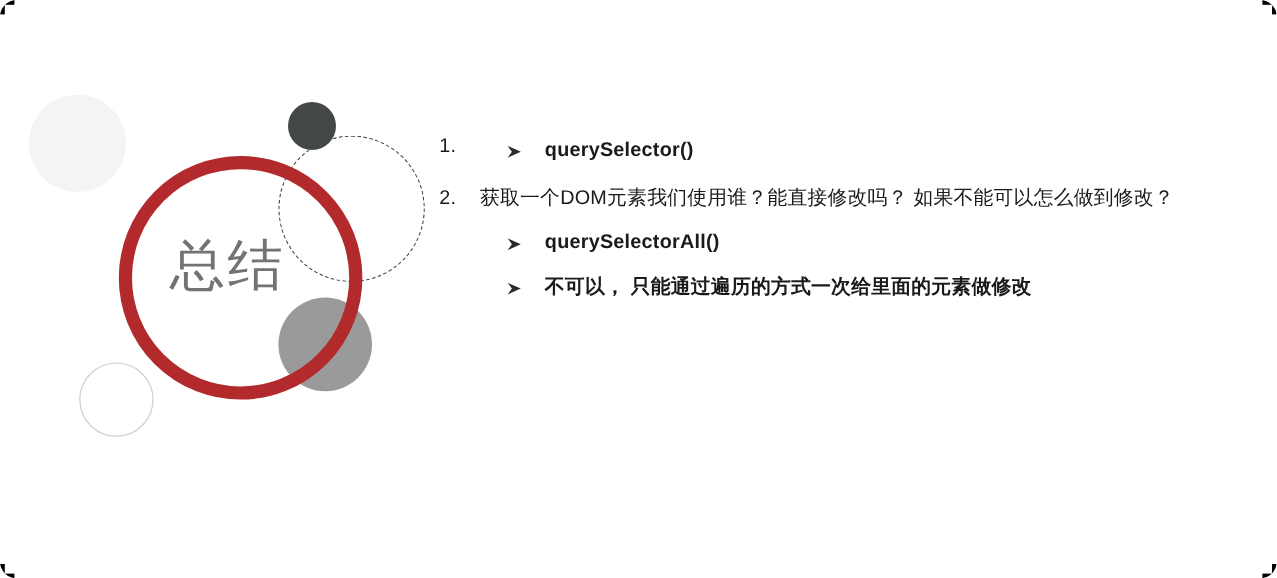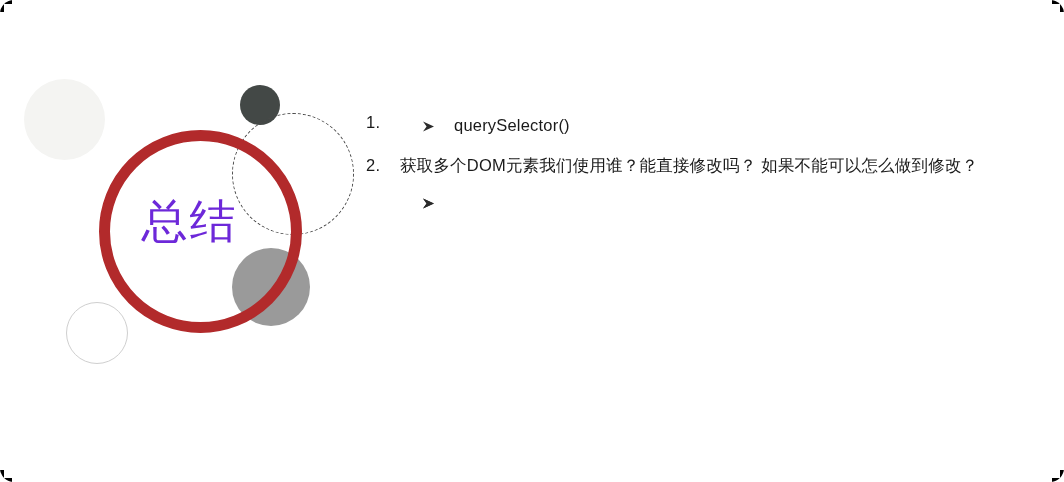--- a/index.html
+++ b/index.html
@@ -95,21 +95,21 @@
   #ring-title {
     position: absolute;
     left: 99px; top: 130px;
     width: 181px; height: 181px;
     display: flex;
     align-items: center;
     justify-content: center;
     z-index: 4;
     font-size: 46px;
     font-weight: 400;
-    color: #6d28d9;
+    color: #737373;
     letter-spacing: 2px;
     line-height: 1;
   }
 
   
   #content {
     position: absolute;
     left: 366px;
     top: 104px;
     width: 670px;
@@ -139,20 +139,21 @@
     width: 26px;
     text-align: left;
     font-size: 16.5px;
     line-height: 31px;
     color: #1a1a1a;
   }
   ul.sub-list {
     list-style: none;
     margin: 3px 0 6px 0;
     padding: 0;
+    font-weight: bold;
   }
   li.sub-item {
     position: relative;
     padding-left: 88px;
     font-size: 16.5px;
     line-height: 37px;
     color: #1a1a1a;
     letter-spacing: 0.2px;
   }
   .sub-marker {
@@ -202,36 +203,38 @@
               </svg>
             </span>
             <span>querySelector()</span>
           </li>
         </ul>
       </li>
 
       <li class="main-item">
         <div class="item-head">
           <span class="item-number">2.</span>
-          <span>获取多个DOM元素我们使用谁？能直接修改吗？ 如果不能可以怎么做到修改？</span>
+          <span>获取一个DOM元素我们使用谁？能直接修改吗？ 如果不能可以怎么做到修改？</span>
         </div>
         <ul class="sub-list">
           <li class="sub-item">
             <span class="sub-marker">
               <svg width="13" height="11" viewBox="0 0 13 11" aria-hidden="true">
                 <path d="M1 0.6 L12 5.5 L1 10.4 L4.6 5.5 Z" fill="#2b2b2b"></path>
               </svg>
             </span>
+            <span>querySelectorAll()</span>
           </li>
           <li class="sub-item">
             <span class="sub-marker">
               <svg width="13" height="11" viewBox="0 0 13 11" aria-hidden="true">
                 <path d="M1 0.6 L12 5.5 L1 10.4 L4.6 5.5 Z" fill="#2b2b2b"></path>
               </svg>
             </span>
+            <span>不可以， 只能通过遍历的方式一次给里面的元素做修改</span>
           </li>
         </ul>
       </li>
 
     </ol>
   </div>
 
 </div>
 
 </body></html>

